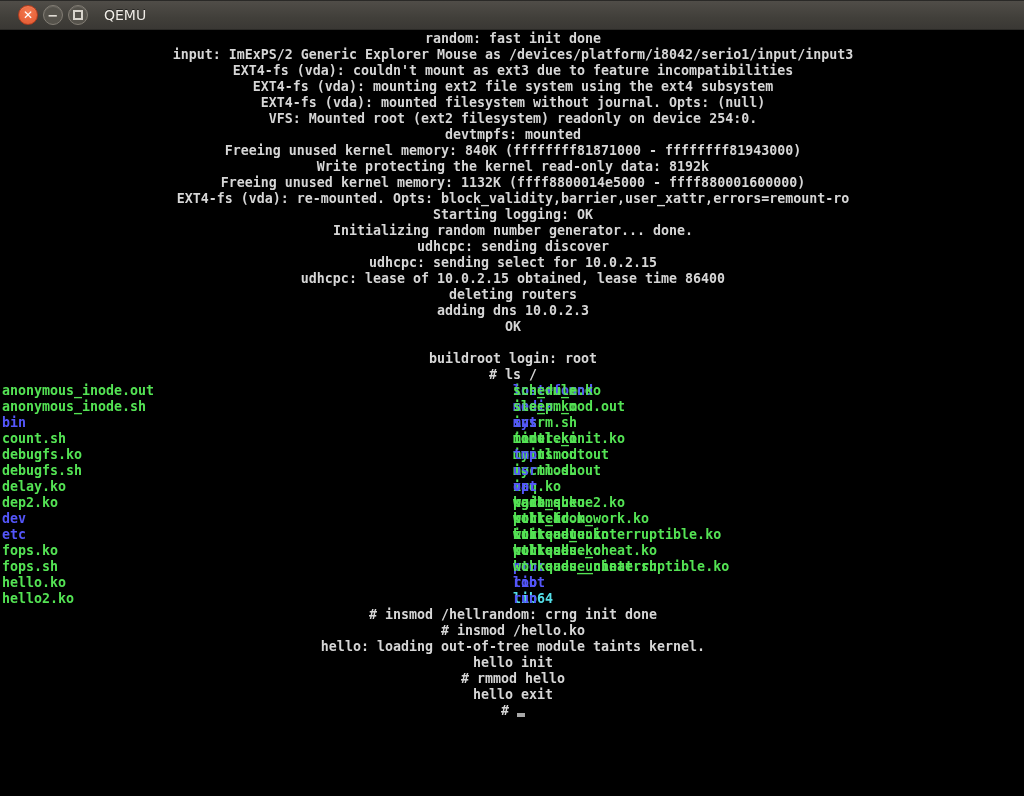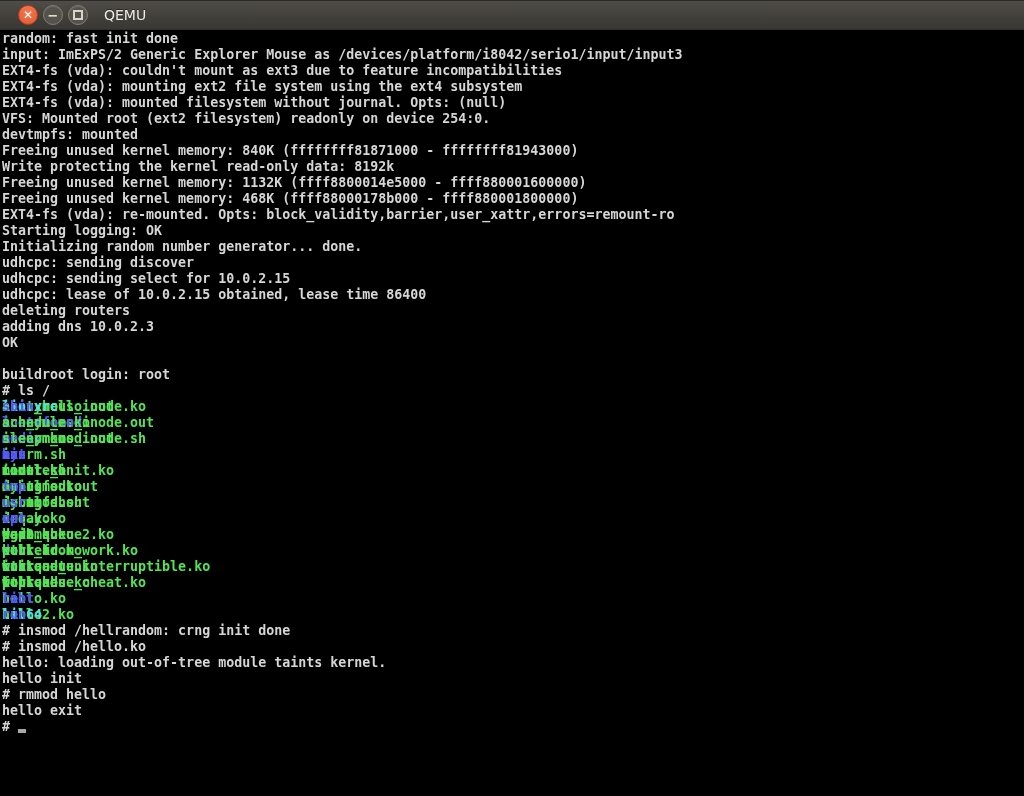--- a/index.html
+++ b/index.html
@@ -48,20 +48,21 @@
     position:absolute;top:30px;left:0;width:1024px;height:766px;
     background:#000;overflow:hidden;
     padding:1px 0 0 2px;box-sizing:border-box;
     cursor:text;
   }
   .line{
     height:16px;line-height:16px;white-space:pre;
     font-size:13.3px;font-weight:bold;
     color:var(--fg);
     position:relative;
+    text-align:center;
   }
   .entry{position:absolute;top:0;}
   .c0{left:0;} .c1{left:230;} .c2{left:462;} .c3{left:694;}
   .t-file{color:var(--green);}
   .t-dir{color:var(--blue);}
   .t-symlink{color:var(--cyan);}
   .cursor{
     display:inline-block;width:8px;height:4px;
     background:#a8a8a8;vertical-align:baseline;
     margin-bottom:-2px;
@@ -88,45 +89,44 @@
       <div class="line">random: fast init done</div>
       <div class="line">input: ImExPS/2 Generic Explorer Mouse as /devices/platform/i8042/serio1/input/input3</div>
       <div class="line">EXT4-fs (vda): couldn't mount as ext3 due to feature incompatibilities</div>
       <div class="line">EXT4-fs (vda): mounting ext2 file system using the ext4 subsystem</div>
       <div class="line">EXT4-fs (vda): mounted filesystem without journal. Opts: (null)</div>
       <div class="line">VFS: Mounted root (ext2 filesystem) readonly on device 254:0.</div>
       <div class="line">devtmpfs: mounted</div>
       <div class="line">Freeing unused kernel memory: 840K (ffffffff81871000 - ffffffff81943000)</div>
       <div class="line">Write protecting the kernel read-only data: 8192k</div>
       <div class="line">Freeing unused kernel memory: 1132K (ffff8800014e5000 - ffff880001600000)</div>
-      <div class="line">Freeing unused kernel memory: 468K (ffff88000178b000 - ffff880001800000)</div>
       <div class="line">EXT4-fs (vda): re-mounted. Opts: block_validity,barrier,user_xattr,errors=remount-ro</div>
       <div class="line">Starting logging: OK</div>
       <div class="line">Initializing random number generator... done.</div>
       <div class="line">udhcpc: sending discover</div>
       <div class="line">udhcpc: sending select for 10.0.2.15</div>
       <div class="line">udhcpc: lease of 10.0.2.15 obtained, lease time 86400</div>
       <div class="line">deleting routers</div>
       <div class="line">adding dns 10.0.2.3</div>
       <div class="line">OK</div>
       <div class="line">&nbsp;</div>
       <div class="line">buildroot login: root</div>
       <div class="line"># ls /</div>
-      <div class="line"><span class="entry c0 t-file">anonymous_inode.ko</span><span class="entry c1 t-file">init_hello.out</span><span class="entry c2 t-symlink">linuxrc</span><span class="entry c3 t-dir">sbin</span></div>
       <div class="line"><span class="entry c0 t-file">anonymous_inode.out</span><span class="entry c1 t-file">ins_rm_mod</span><span class="entry c2 t-dir">lost+found</span><span class="entry c3 t-file">schedule.ko</span></div>
       <div class="line"><span class="entry c0 t-file">anonymous_inode.sh</span><span class="entry c1 t-file">ins_rm_mod.out</span><span class="entry c2 t-dir">media</span><span class="entry c3 t-file">sleep.ko</span></div>
       <div class="line"><span class="entry c0 t-dir">bin</span><span class="entry c1 t-file">insrm.sh</span><span class="entry c2 t-dir">mnt</span><span class="entry c3 t-dir">sys</span></div>
       <div class="line"><span class="entry c0 t-file">count.sh</span><span class="entry c1 t-file">ioctl.ko</span><span class="entry c2 t-file">module_init.ko</span><span class="entry c3 t-file">timer.ko</span></div>
       <div class="line"><span class="entry c0 t-file">debugfs.ko</span><span class="entry c1 t-file">ioctl.out</span><span class="entry c2 t-file">myinsmod.out</span><span class="entry c3 t-dir">tmp</span></div>
       <div class="line"><span class="entry c0 t-file">debugfs.sh</span><span class="entry c1 t-file">ioctl.sh</span><span class="entry c2 t-file">myrmmod.out</span><span class="entry c3 t-dir">usr</span></div>
       <div class="line"><span class="entry c0 t-file">delay.ko</span><span class="entry c1 t-file">irq.ko</span><span class="entry c2 t-dir">opt</span><span class="entry c3 t-dir">var</span></div>
       <div class="line"><span class="entry c0 t-file">dep2.ko</span><span class="entry c1 t-file">kgdb.sh</span><span class="entry c2 t-file">params.ko</span><span class="entry c3 t-file">wait_queue2.ko</span></div>
       <div class="line"><span class="entry c0 t-dir">dev</span><span class="entry c1 t-file">kthread.ko</span><span class="entry c2 t-file">poll.ko</span><span class="entry c3 t-file">work_from_work.ko</span></div>
       <div class="line"><span class="entry c0 t-dir">etc</span><span class="entry c1 t-file">kthread_uninterruptible.ko</span><span class="entry c2 t-file">init.out</span><span class="entry c3 t-file">workqueue.ko</span></div>
       <div class="line"><span class="entry c0 t-file">fops.ko</span><span class="entry c1 t-file">kthreads.ko</span><span class="entry c2 t-file">poll.sh</span><span class="entry c3 t-file">workqueue_cheat.ko</span></div>
+      <div class="line"><span class="entry c0 t-file">fops.sh</span><span class="entry c1 t-file">kthreads_uninterruptible.ko</span><span class="entry c2 t-dir">proc</span><span class="entry c3 t-file">workqueue_cheat.sh</span></div>
       <div class="line"><span class="entry c0 t-file">hello.ko</span><span class="entry c1 t-dir">lib</span><span class="entry c2 t-dir">root</span></div>
       <div class="line"><span class="entry c0 t-file">hello2.ko</span><span class="entry c1 t-symlink">lib64</span><span class="entry c2 t-dir">run</span></div>
       <div class="line"># insmod /hellrandom: crng init done</div>
       <div class="line"># insmod /hello.ko</div>
       <div class="line">hello: loading out-of-tree module taints kernel.</div>
       <div class="line">hello init</div>
       <div class="line"># rmmod hello</div>
       <div class="line">hello exit</div>
       <div class="line"># <span class="cursor"></span></div>
     </div>

